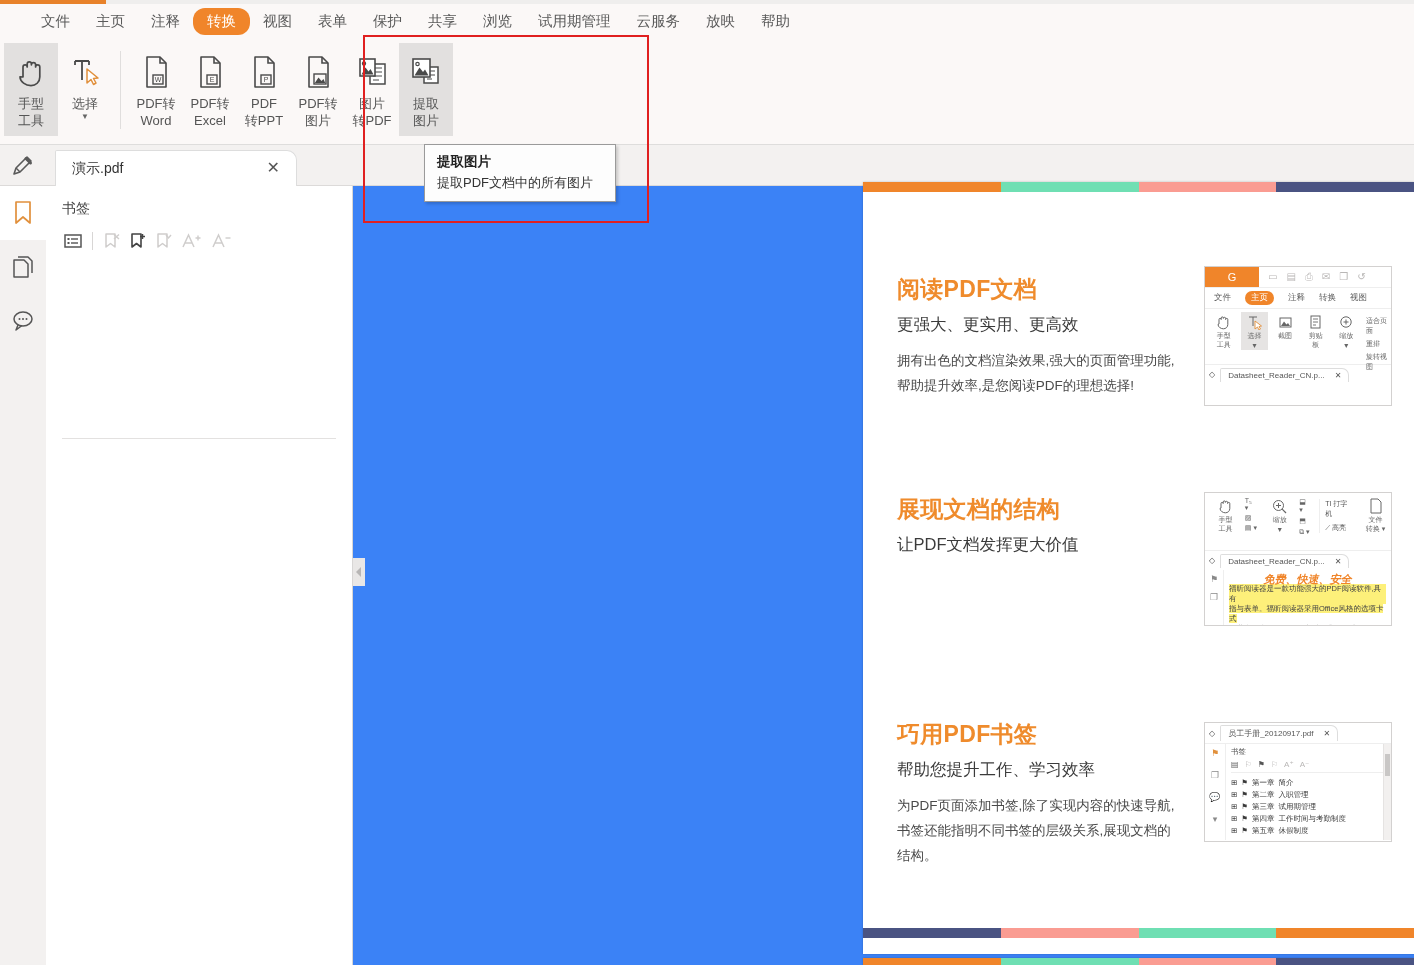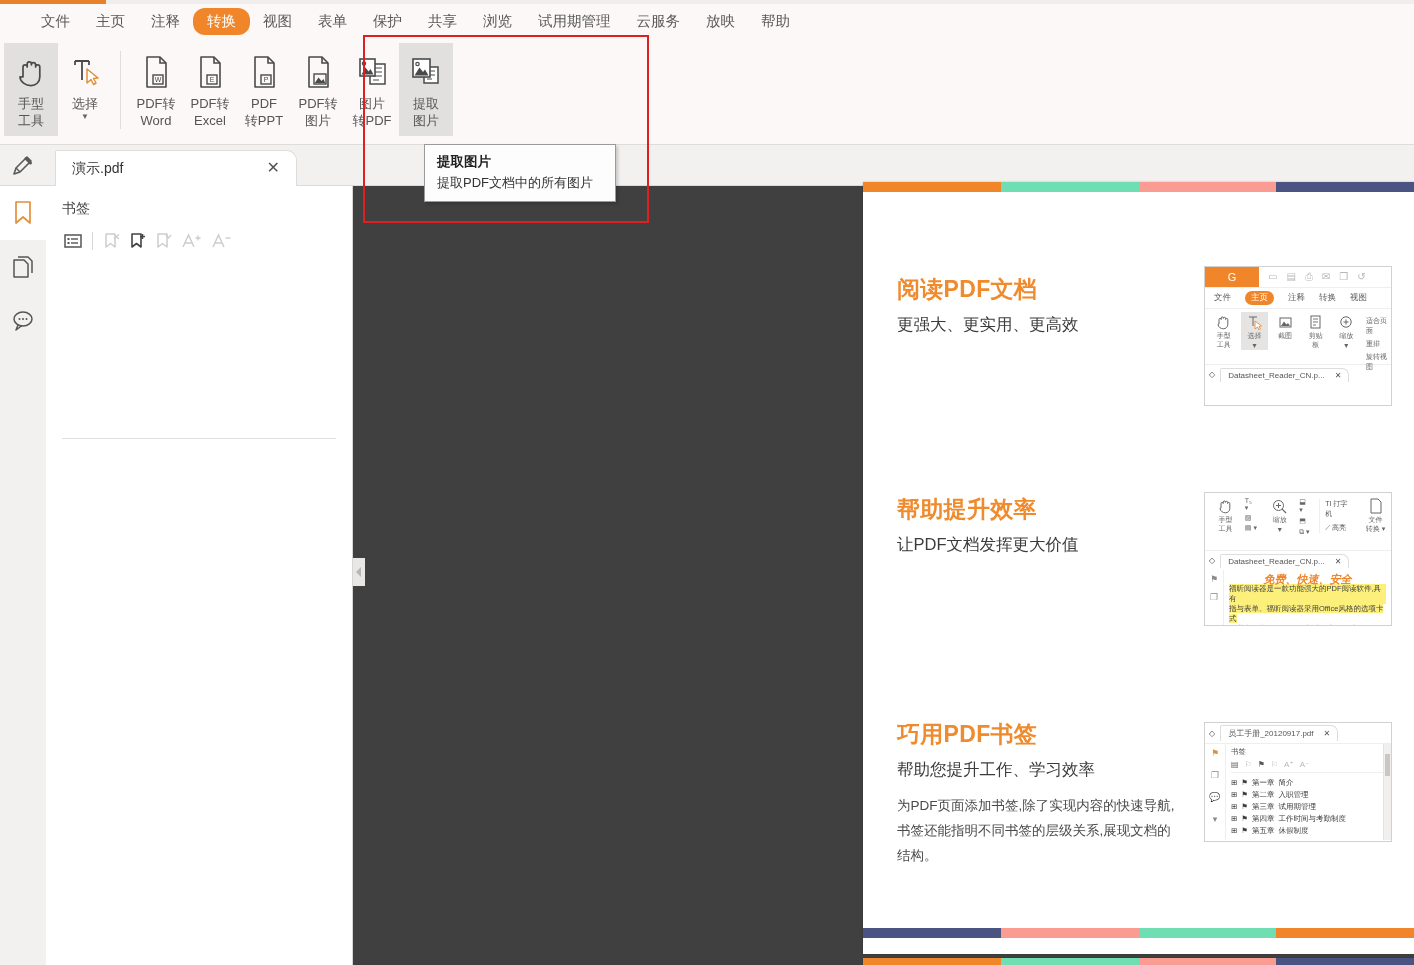--- a/index.html
+++ b/index.html
@@ -63,21 +63,21 @@
   
   .bmpanel{position:absolute;left:46px;top:186px;width:306px;height:779px;background:#ffffff;
            border-right:1px solid #d8d6d5;}
   .bm-title{font-size:14px;color:#444;margin:14px 0 0 16px;}
   .bm-tools{display:flex;align-items:center;margin:10px 0 0 14px;height:26px;}
   .bm-tools .t{width:26px;height:26px;display:flex;align-items:center;justify-content:center;cursor:default;}
   .bm-div{width:1px;height:18px;background:#d8d6d5;margin:0 6px;}
   .bm-rule{position:absolute;left:16px;top:252px;width:274px;height:1px;background:#e3e1e0;}
 
   
-  .viewer{position:absolute;left:353px;top:186px;width:1061px;height:779px;background:#404040;}
+  .viewer{position:absolute;left:353px;top:186px;width:1061px;height:779px;background:#3b82f6;}
   .collapse{position:absolute;left:353px;top:558px;width:12px;height:28px;
             background:#e9e7e6;display:flex;align-items:center;justify-content:center;cursor:pointer;}
 
   .page{position:absolute;left:510px;top:-4px;width:551px;height:772px;background:#ffffff;
         box-shadow:0 0 2px rgba(0,0,0,0.22);}
   .cbar{display:flex;width:100%;height:10px;}
   .cbar i{display:block;height:100%;flex:1;}
   .page-bottom-bar{position:absolute;left:0;bottom:16px;width:100%;}
   .page2{position:absolute;left:510px;top:772px;width:551px;height:60px;background:#ffffff;
          box-shadow:0 0 2px rgba(0,0,0,0.22);}
@@ -356,20 +356,21 @@
     <div class="cbar" id="page-topbar">
         <i style="background: rgb(240, 133, 42);"></i>
         <i style="background: rgb(111, 223, 179);"></i>
         <i style="background: rgb(250, 156, 146);"></i>
         <i style="background: rgb(74, 83, 130);"></i>
       </div>
 
     <div class="sec" style="top:92px;">
       <h2>阅读PDF文档</h2>
       <h3>更强大、更实用、更高效</h3>
+      <p>拥有出色的文档渲染效果,强大的页面管理功能,帮助提升效率,是您阅读PDF的理想选择!</p>
     </div>
 
     <div class="shot" style="top:84px;width:186px;height:138px;">
       <div class="m-top">
         <div class="m-logo">G</div>
         <div class="m-qicons">
           <span>▭</span>
           <span>▤</span>
           <span>⎙</span>
           <span>✉</span>
@@ -442,21 +443,21 @@
       <div class="m-tab">
         <span>◇</span>
         <span class="m-tabchip">
           <span>Datasheet_Reader_CN.p...</span>
           <span>✕</span>
         </span>
       </div>
     </div>
 
     <div class="sec" style="top:312px;">
-      <h2>帮助提升效率</h2>
+      <h2>展现文档的结构</h2>
       <h3>让PDF文档发挥更大价值</h3>
     </div>
 
     <div class="shot" style="top:310px;width:186px;height:132px;">
       <div class="m-rib" style="height:54px;gap:4px;">
         <div class="m-btn">
           <div class="mi">
             <svg width="15" height="16" viewBox="0 0 15 16">
                 <path d="M3 10 V5.5 a1.1 1.1 0 012.2 0 V4 a1.1 1.1 0 012.2 0 V4.4 a1.1 1.1 0 012.2 0 V5.5 a1.1 1.1 0 012.2 0 V10.5 c0 2.6-2 4.3-4.4 4.3 -2.6 0-5.4-1.8-5.4-4.4 Z" fill="none" stroke="#666" stroke-width="1"></path>
               </svg>

